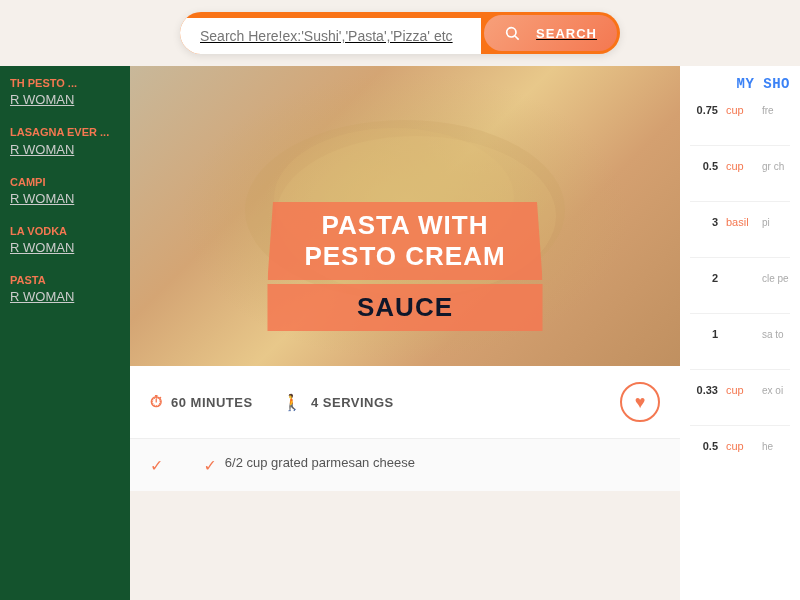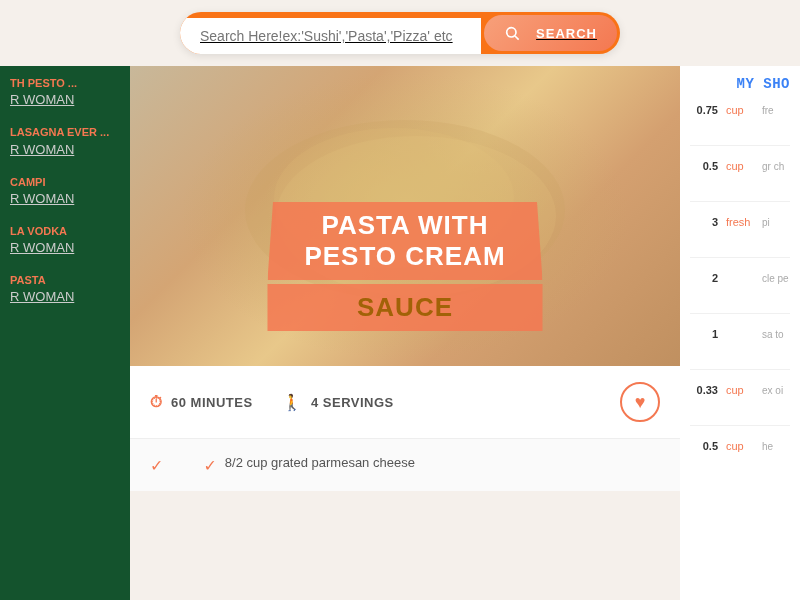--- a/index.html
+++ b/index.html
@@ -147,21 +147,21 @@
       font-weight: 900;
       padding: 8px 20px;
       text-transform: uppercase;
       letter-spacing: 1px;
       display: block;
       clip-path: polygon(2% 0%, 98% 0%, 100% 100%, 0% 100%);
     }
 
     .recipe-title-overlay .title-line2 {
       background: rgba(244, 120, 81, 0.85);
-      color: #a16207;
+      color: #0f172a;
       font-size: 26px;
       font-weight: 900;
       padding: 8px 30px;
       text-transform: uppercase;
       letter-spacing: 1px;
       display: block;
       margin-top: 4px;
     }
 
     
@@ -369,42 +369,42 @@
         <span>♥</span>
       </button>
     </div>
 
     <div class="ingredients-preview">
       <div class="ingredient-item">
         <span class="check-icon">✓</span>
       </div>
       <div class="ingredient-item">
         <span class="check-icon">✓</span>
-        <span>8/2 cup grated parmesan cheese</span>
+        <span>6/2 cup grated parmesan cheese</span>
       </div>
     </div>
 
   </div>
 
   <div class="right-sidebar">
     <div class="right-sidebar-title">MY SHO</div>
     <div id="shopping-list">
         <div class="shopping-item">
       <span class="shopping-qty">0.75</span>
       <span class="shopping-unit">cup</span>
       <span class="shopping-name">fre</span>
     </div>
         <div class="shopping-item">
       <span class="shopping-qty">0.5</span>
       <span class="shopping-unit">cup</span>
       <span class="shopping-name">gr ch</span>
     </div>
         <div class="shopping-item">
       <span class="shopping-qty">3</span>
-      <span class="shopping-unit">fresh</span>
+      <span class="shopping-unit">basil</span>
       <span class="shopping-name">pi</span>
     </div>
         <div class="shopping-item">
       <span class="shopping-qty">2</span>
       <span class="shopping-unit"></span>
       <span class="shopping-name">cle pe</span>
     </div>
         <div class="shopping-item">
       <span class="shopping-qty">1</span>
       <span class="shopping-unit"></span>

